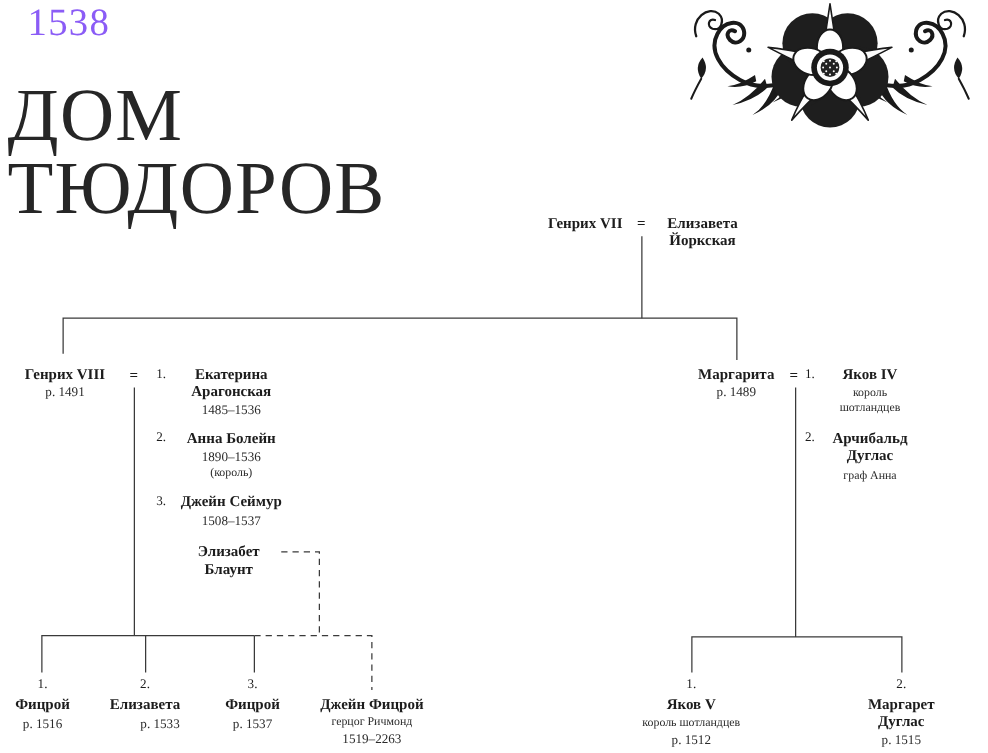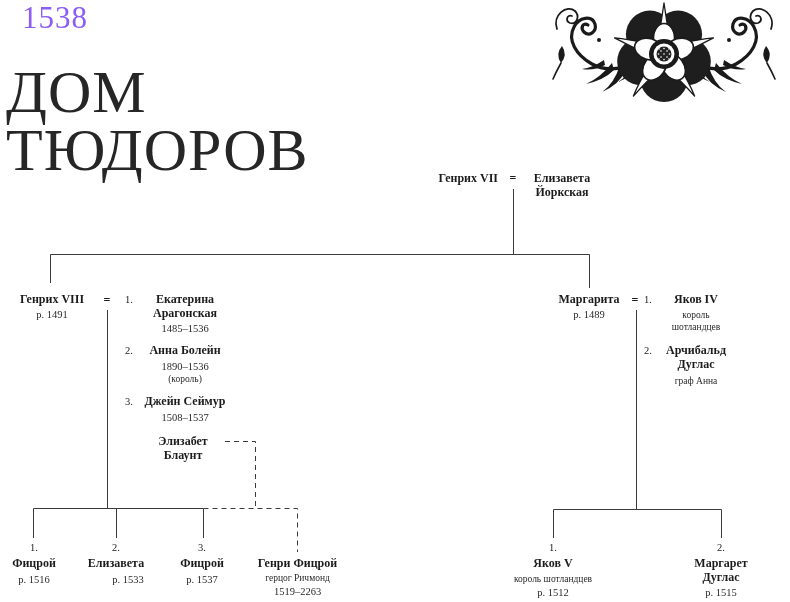--- a/index.html
+++ b/index.html
@@ -170,21 +170,21 @@
   <div class="abs sub tc" style="left:2px;top:574px;width:64px">р. 1516</div>
 
   <div class="abs num tc" style="left:96px;top:542px;width:40px">2.</div>
   <div class="abs pname tc" style="left:76px;top:556px;width:80px">Елизавета</div>
   <div class="abs sub tc" style="left:88px;top:574px;width:80px">р. 1533</div>
 
   <div class="abs num tc" style="left:182px;top:542px;width:40px">3.</div>
   <div class="abs pname tc" style="left:170px;top:556px;width:64px">Фицрой</div>
   <div class="abs sub tc" style="left:170px;top:574px;width:64px">р. 1537</div>
 
-  <div class="abs pname tc" style="left:250px;top:556px;width:95px">Генри Фицрой</div>
+  <div class="abs pname tc" style="left:250px;top:556px;width:95px">Джейн Фицрой</div>
   <div class="abs small tc" style="left:250px;top:573px;width:95px">герцог Ричмонд</div>
   <div class="abs sub tc" style="left:250px;top:586px;width:95px">1519–2263</div>
 
   <div class="abs num tc" style="left:533px;top:542px;width:40px">1.</div>
   <div class="abs pname tc" style="left:511px;top:556px;width:84px">Яков V</div>
   <div class="abs small tc" style="left:505px;top:574px;width:96px">король шотландцев</div>
   <div class="abs sub tc" style="left:511px;top:587px;width:84px">р. 1512</div>
 
   <div class="abs num tc" style="left:701px;top:542px;width:40px">2.</div>
   <div class="abs pname tc" style="left:689px;top:556px;width:64px">

